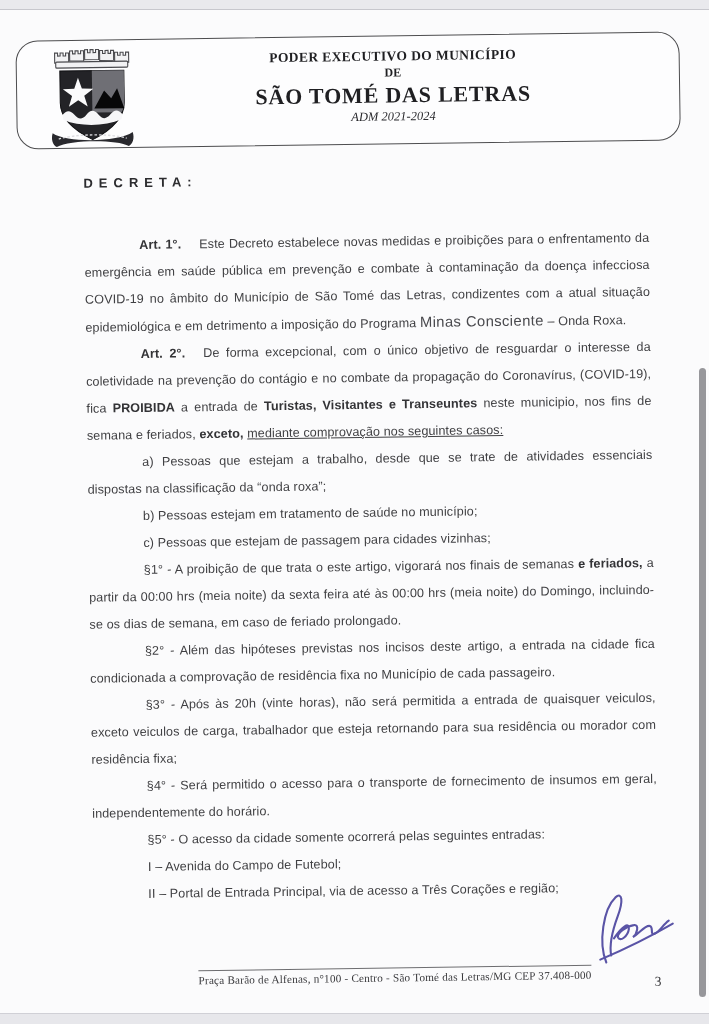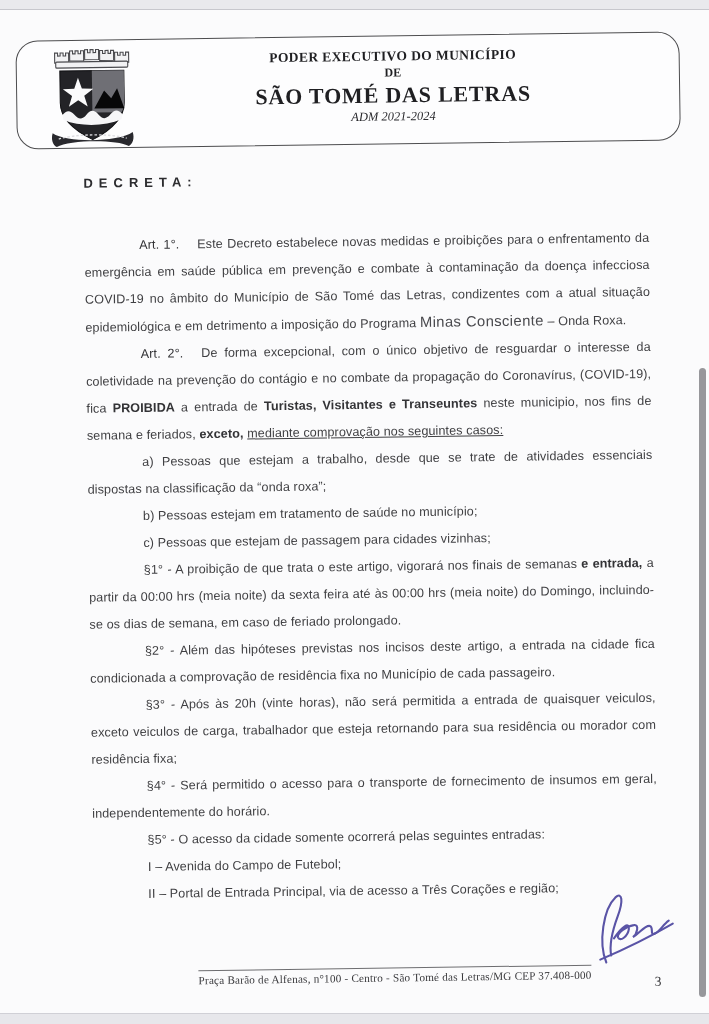--- a/index.html
+++ b/index.html
@@ -18,21 +18,21 @@
   .header-text{position:absolute;left:130px;right:40px;top:12px;text-align:center;color:#1f1f22;font-family:"Liberation Serif",serif;}
   .ht1{font-weight:bold;font-size:13.5px;letter-spacing:.4px;}
   .ht2{font-weight:bold;font-size:12px;margin-top:1px;}
   .ht3{font-weight:bold;font-size:22px;letter-spacing:.8px;margin-top:2px;}
   .ht4{font-style:italic;font-size:12.5px;margin-top:1px;color:#2a2a2e;}
 
   
   .doc{position:absolute;left:88px;top:166px;width:565px;color:#404043;font-size:12.6px;line-height:27px;letter-spacing:.1px;}
   .decreta{font-weight:bold;letter-spacing:6px;font-size:13px;color:#2c2c2f;margin:0 0 36px 0;}
   p.para{margin:0;text-align:justify;text-indent:55px;}
-  .lbl{font-weight:normal;color:#333336;margin-top:42px;}
+  .lbl{font-weight:bold;color:#333336;margin-top:42px;}
   .tab{display:inline-block;width:18px;}
   .b{font-weight:bold;color:#333336;}
   .u{text-decoration:underline;}
   .minas{font-size:14.8px;letter-spacing:.4px;color:#4a4a4e;}
 
   
   .signature{position:absolute;left:588px;top:894px;}
   .address{position:absolute;left:192px;top:968px;border-top:1.2px solid #6d6d70;padding-top:3px;
            font-family:"Liberation Serif",serif;font-size:11.2px;color:#3a3a3d;letter-spacing:.2px;white-space:nowrap;}
   .pagenum{position:absolute;left:648px;top:978px;font-family:"Liberation Serif",serif;font-size:13.5px;color:#38383b;}
@@ -83,21 +83,21 @@
     <div class="decreta">DECRETA:</div>
 
     <p class="para"><span class="lbl">Art. 1°.</span><span class="tab"></span><span>Este Decreto estabelece novas medidas e proibições para o enfrentamento da emergência em saúde pública em prevenção e combate à contaminação da doença infecciosa COVID-19 no âmbito do Município de São Tomé das Letras, condizentes com a atual situação epidemiológica e em detrimento a imposição do Programa</span> <span class="minas">Minas Consciente</span> <span>– Onda Roxa.</span></p>
 
     <p class="para"><span class="lbl">Art. 2°.</span><span class="tab"></span><span>De forma excepcional, com o único objetivo de resguardar o interesse da coletividade na prevenção do contágio e no combate da propagação do Coronavírus, (COVID-19), fica</span> <span class="b">PROIBIDA</span> <span>a entrada de</span> <span class="b">Turistas, Visitantes e Transeuntes</span> <span>neste municipio, nos fins de semana e feriados,</span> <span class="b">exceto,</span> <span class="u">mediante comprovação nos seguintes casos:</span></p>
 
     <p class="para">a) Pessoas que estejam a trabalho, desde que se trate de atividades essenciais dispostas na classificação da “onda roxa”;</p>
     <p class="para">b) Pessoas estejam em tratamento de saúde no município;</p>
     <p class="para">c) Pessoas que estejam de passagem para cidades vizinhas;</p>
 
-    <p class="para"><span>§1° - A proibição de que trata o este artigo, vigorará nos finais de semanas</span> <span class="b">e entrada,</span> <span>a partir da 00:00 hrs (meia noite) da sexta feira até às 00:00 hrs (meia noite) do Domingo, incluindo-se os dias de semana, em caso de feriado prolongado.</span></p>
+    <p class="para"><span>§1° - A proibição de que trata o este artigo, vigorará nos finais de semanas</span> <span class="b">e feriados,</span> <span>a partir da 00:00 hrs (meia noite) da sexta feira até às 00:00 hrs (meia noite) do Domingo, incluindo-se os dias de semana, em caso de feriado prolongado.</span></p>
 
     <p class="para">§2° - Além das hipóteses previstas nos incisos deste artigo, a entrada na cidade fica condicionada a comprovação de residência fixa no Município de cada passageiro.</p>
     <p class="para">§3° - Após às 20h (vinte horas), não será permitida a entrada de quaisquer veiculos, exceto veiculos de carga, trabalhador que esteja retornando para sua residência ou morador com residência fixa;</p>
     <p class="para">§4° - Será permitido o acesso para o transporte de fornecimento de insumos em geral, independentemente do horário.</p>
     <p class="para">§5° - O acesso da cidade somente ocorrerá pelas seguintes entradas:</p>
 
     <p class="para">I – Avenida do Campo de Futebol;</p>
     <p class="para">II – Portal de Entrada Principal, via de acesso a Três Corações e região;</p>
   </div>
 

